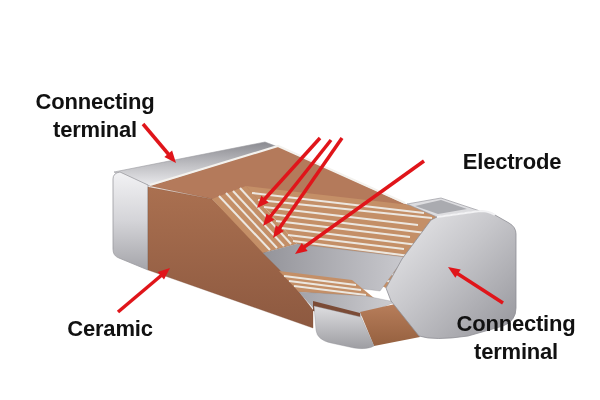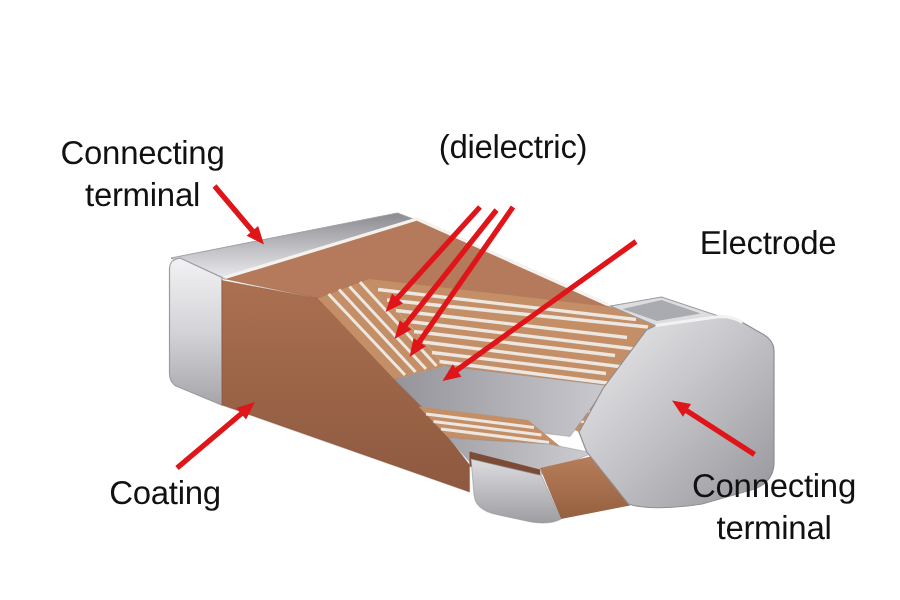--- a/index.html
+++ b/index.html
@@ -1,20 +1,20 @@
 <!DOCTYPE html>
 <html><head>
 <meta charset="utf-8">
 <style>
   html,body{margin:0;padding:0;background:#fff;}
   #stage{position:relative;width:600px;height:400px;background:#ffffff;overflow:hidden;
          font-family:"Liberation Sans",sans-serif;}
   #diagram-svg{position:absolute;left:0;top:0;}
   .lbl{position:absolute;transform:translateX(-50%);text-align:center;
-       font-weight:normal;font-size:22px;line-height:1.26;color:#111;white-space:nowrap;
+       font-weight:bold;font-size:22px;line-height:1.26;color:#111;white-space:nowrap;
        letter-spacing:-0.2px;}
 </style>
 </head>
 <body>
 
 <div id="stage">
 
   <svg id="diagram-svg" width="600" height="400" viewBox="0 0 600 400">
     <defs>
       <linearGradient id="gCapBand" x1="0" y1="0" x2="0" y2="1">
@@ -153,29 +153,28 @@
       </g>
     </g>
   </svg>
 
   <div class="lbl" style="left:95px;top:88px;">
     <div>Connecting</div>
     <div>terminal</div>
   </div>
 
   <div class="lbl" style="left:342px;top:84px;">
-    <div>(dielectric)</div>
   </div>
 
   <div class="lbl" style="left:512px;top:148px;">
     <div>Electrode</div>
   </div>
 
   <div class="lbl" style="left:110px;top:315px;">
-    <div>Coating</div>
+    <div>Ceramic</div>
   </div>
 
   <div class="lbl" style="left:516px;top:310px;">
     <div>Connecting</div>
     <div>terminal</div>
   </div>
 
 </div>
 
 </body></html>

